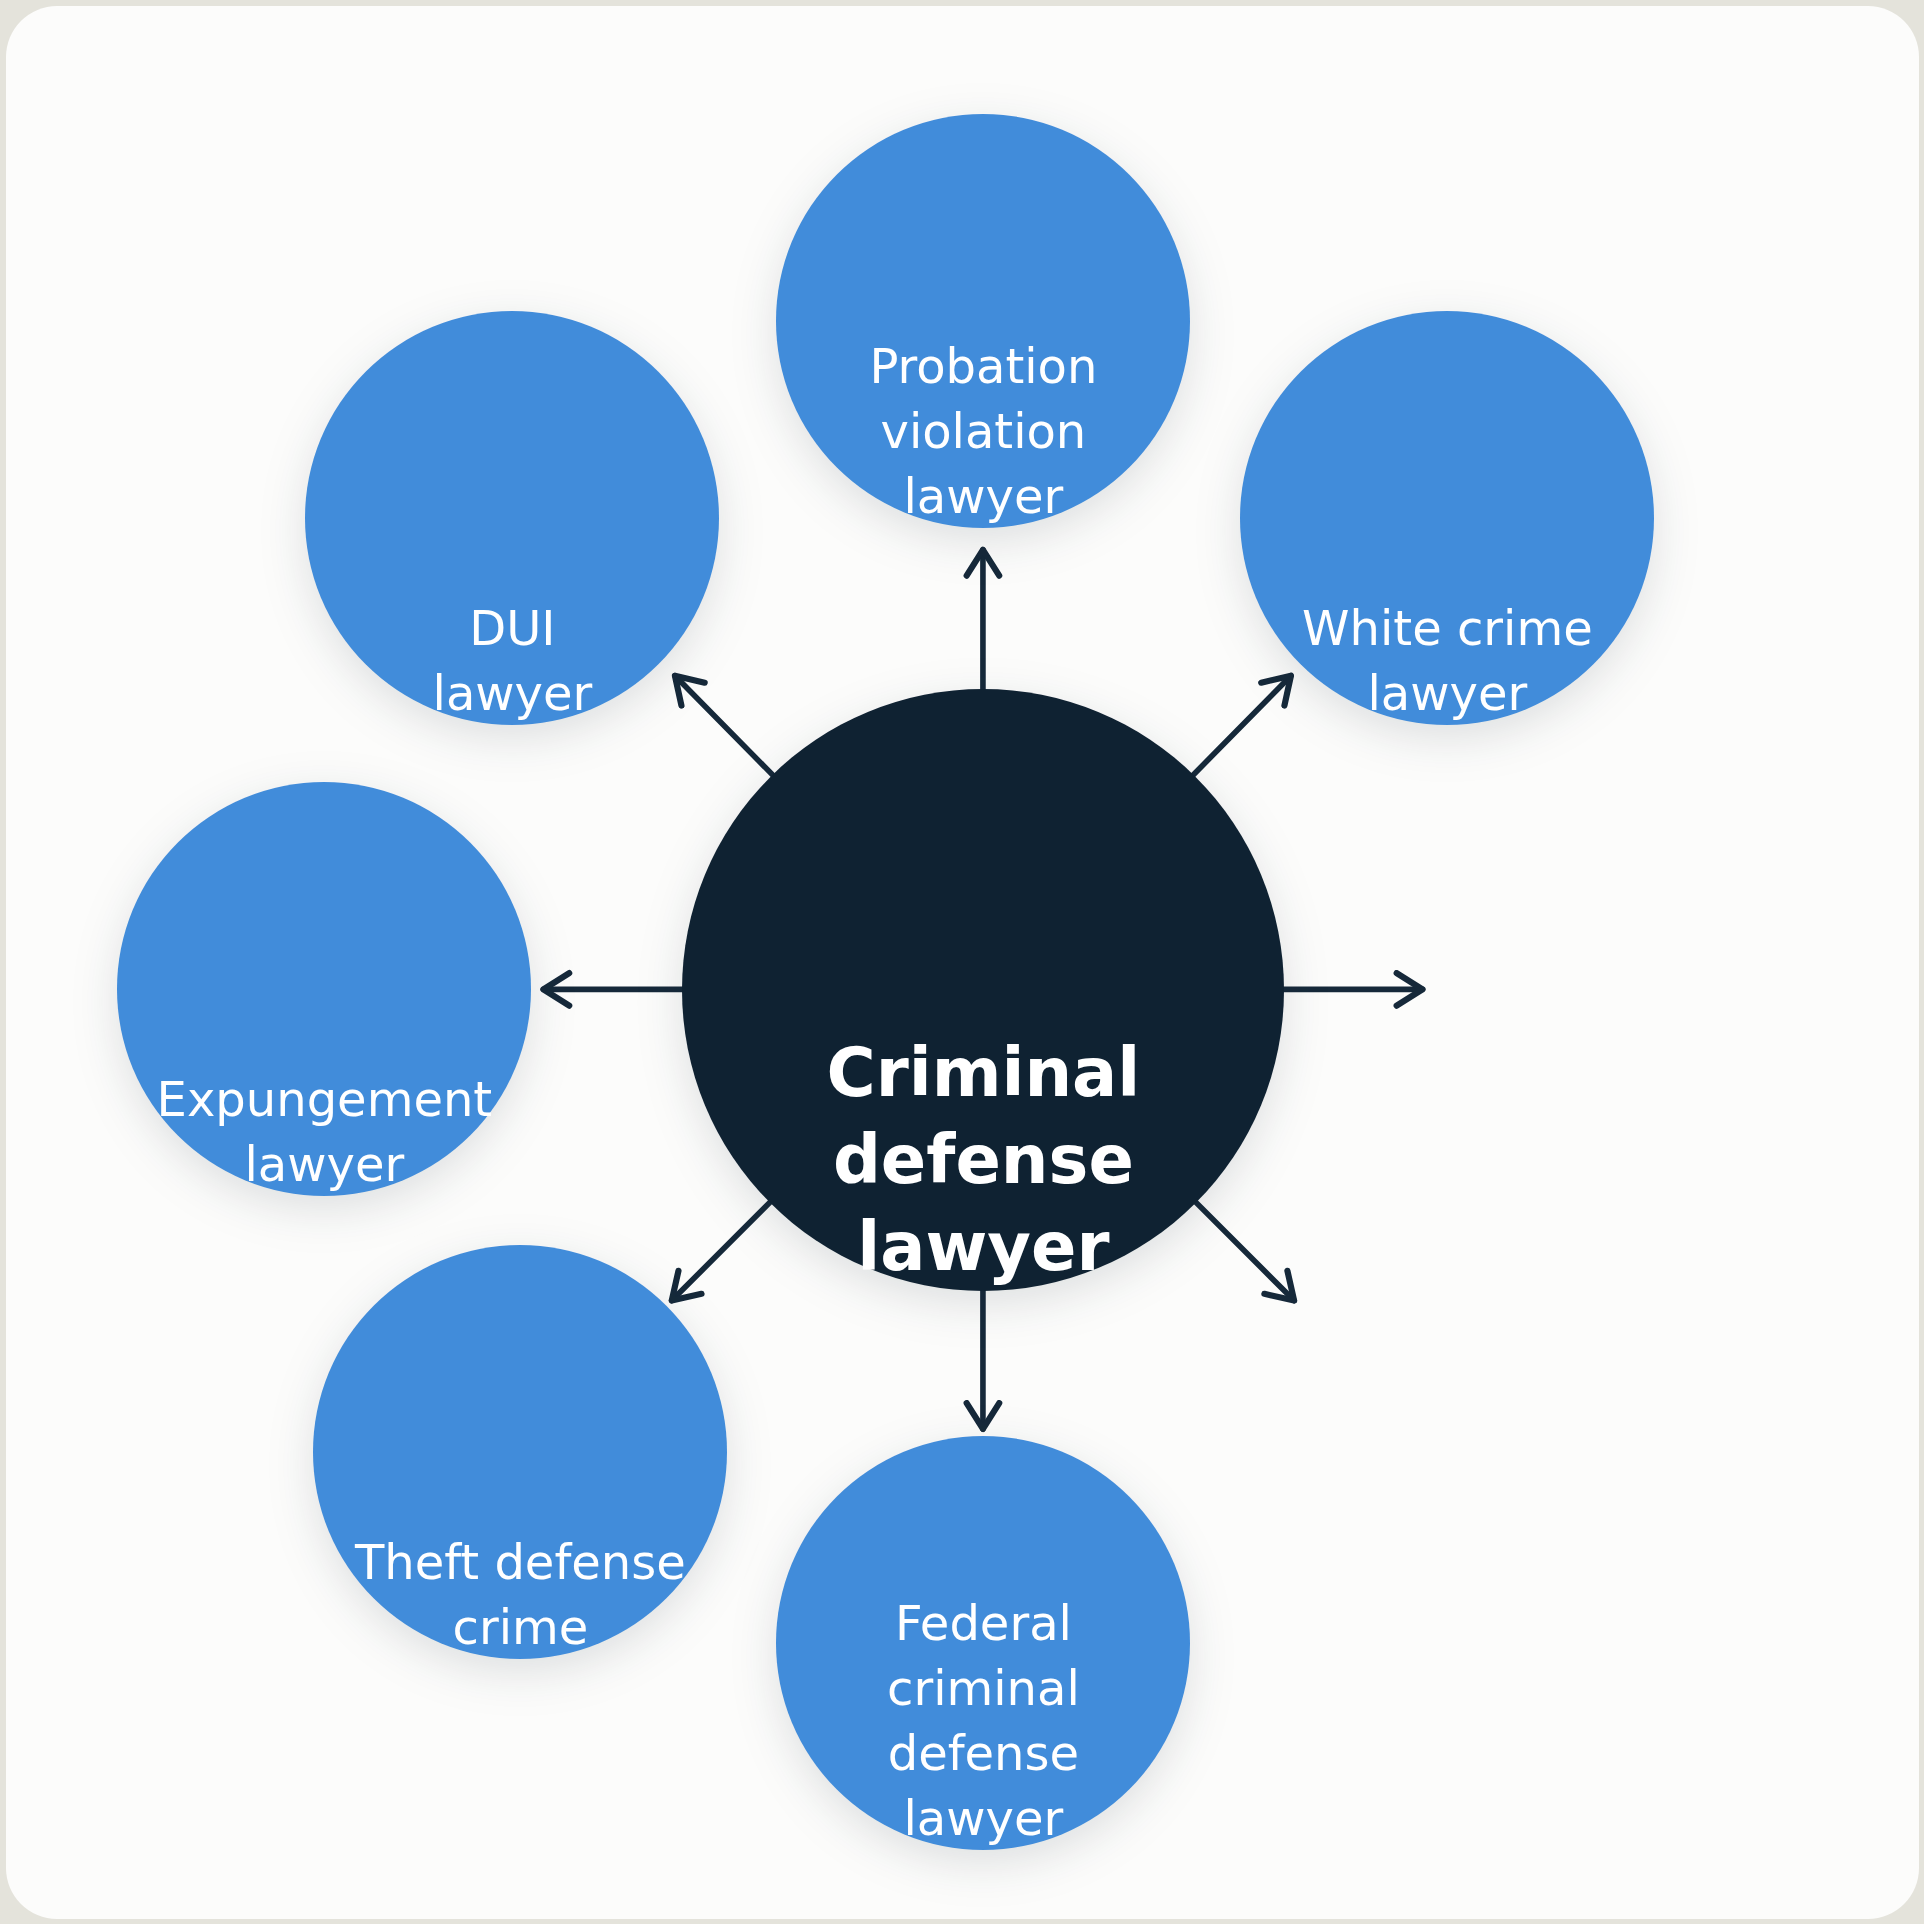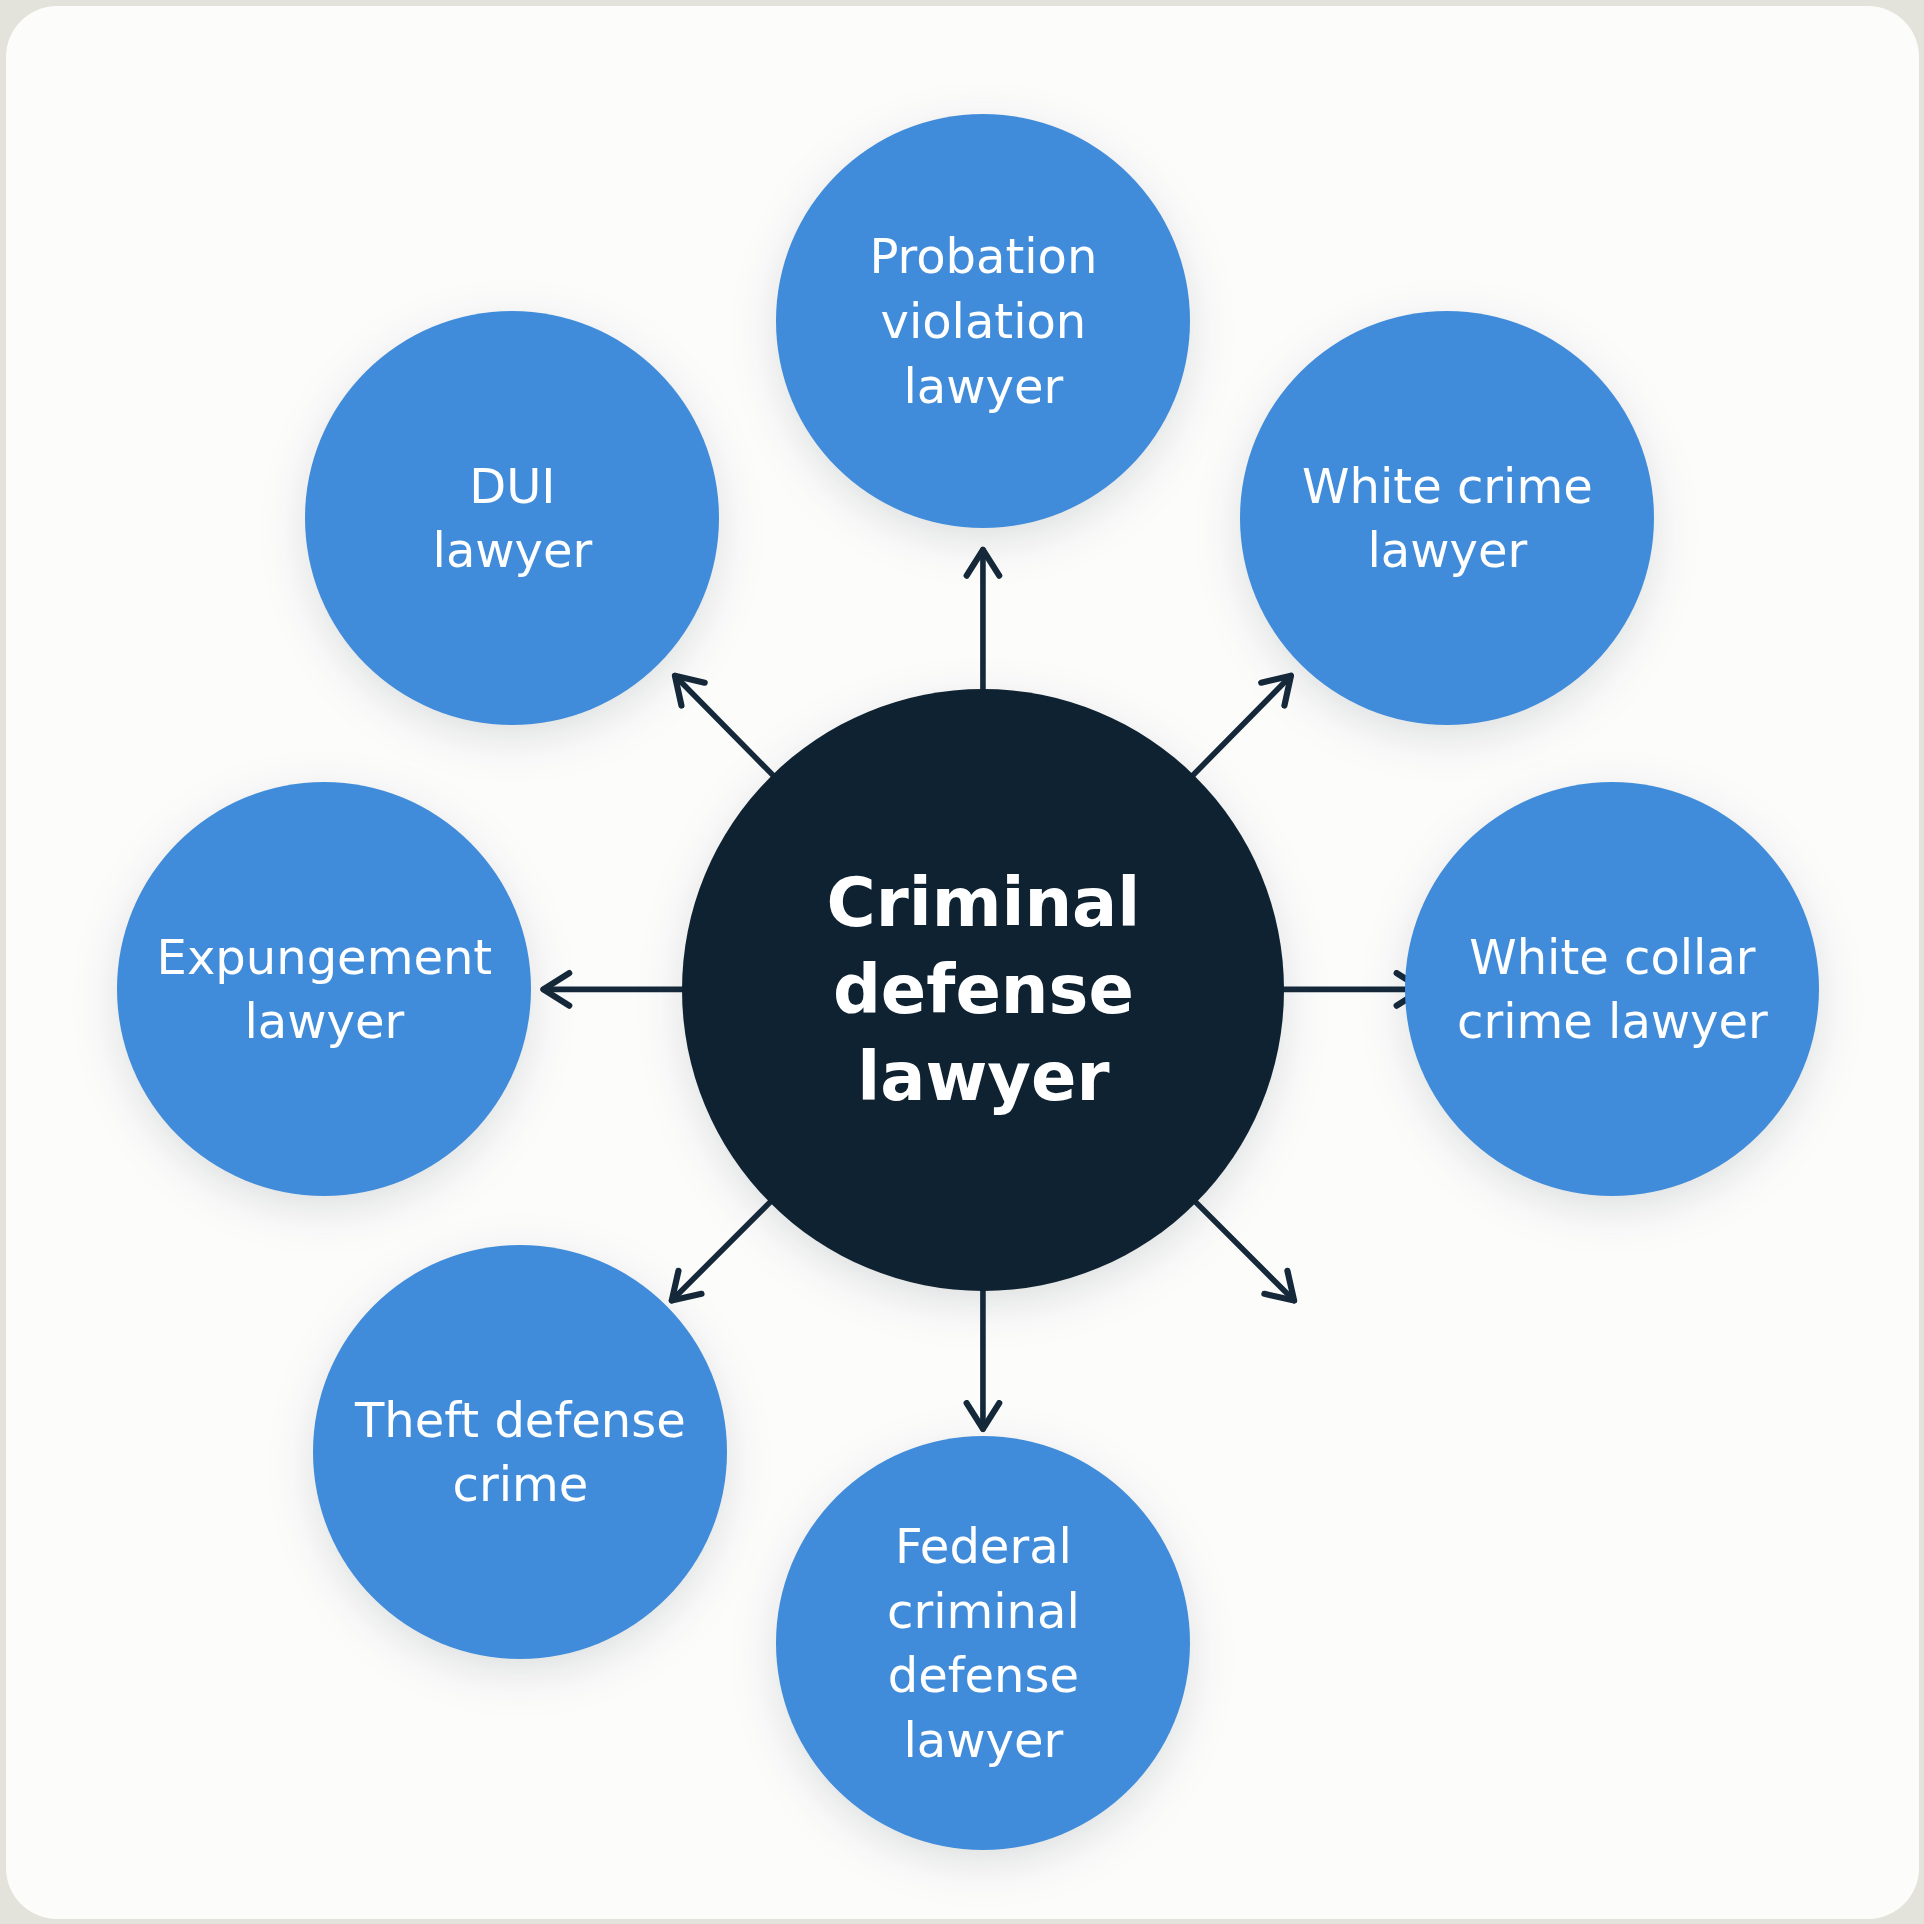--- a/index.html
+++ b/index.html
@@ -43,21 +43,21 @@
     fill: none;
     stroke-linecap: round;
     stroke-linejoin: round;
   }
   .node {
     position: absolute;
     width: 414px; height: 414px;
     border-radius: 50%;
     background: var(--node-fill);
     display: flex;
-    align-items: center;
+    align-items: flex-end;
     justify-content: center;
     text-align: center;
     color: var(--text);
     font-size: 48px;
     line-height: 1.35;
     white-space: pre-line;
     filter: drop-shadow(0 13px 22.5px rgba(15, 34, 50, 0.13));
   }
   .node.center {
     width: 602px; height: 602px;
@@ -100,24 +100,20 @@
 
     <div class="node pos-n">
       <span>Probation
 violation
 lawyer</span>
     </div>
     <div class="node pos-ne">
       <span>White crime
 lawyer</span>
     </div>
-    <div class="node pos-e">
-      <span>White collar
-crime lawyer</span>
-    </div>
     <div class="node pos-s">
       <span>Federal
 criminal
 defense
 lawyer</span>
     </div>
     <div class="node pos-sw">
       <span>Theft defense
 crime</span>
     </div>

